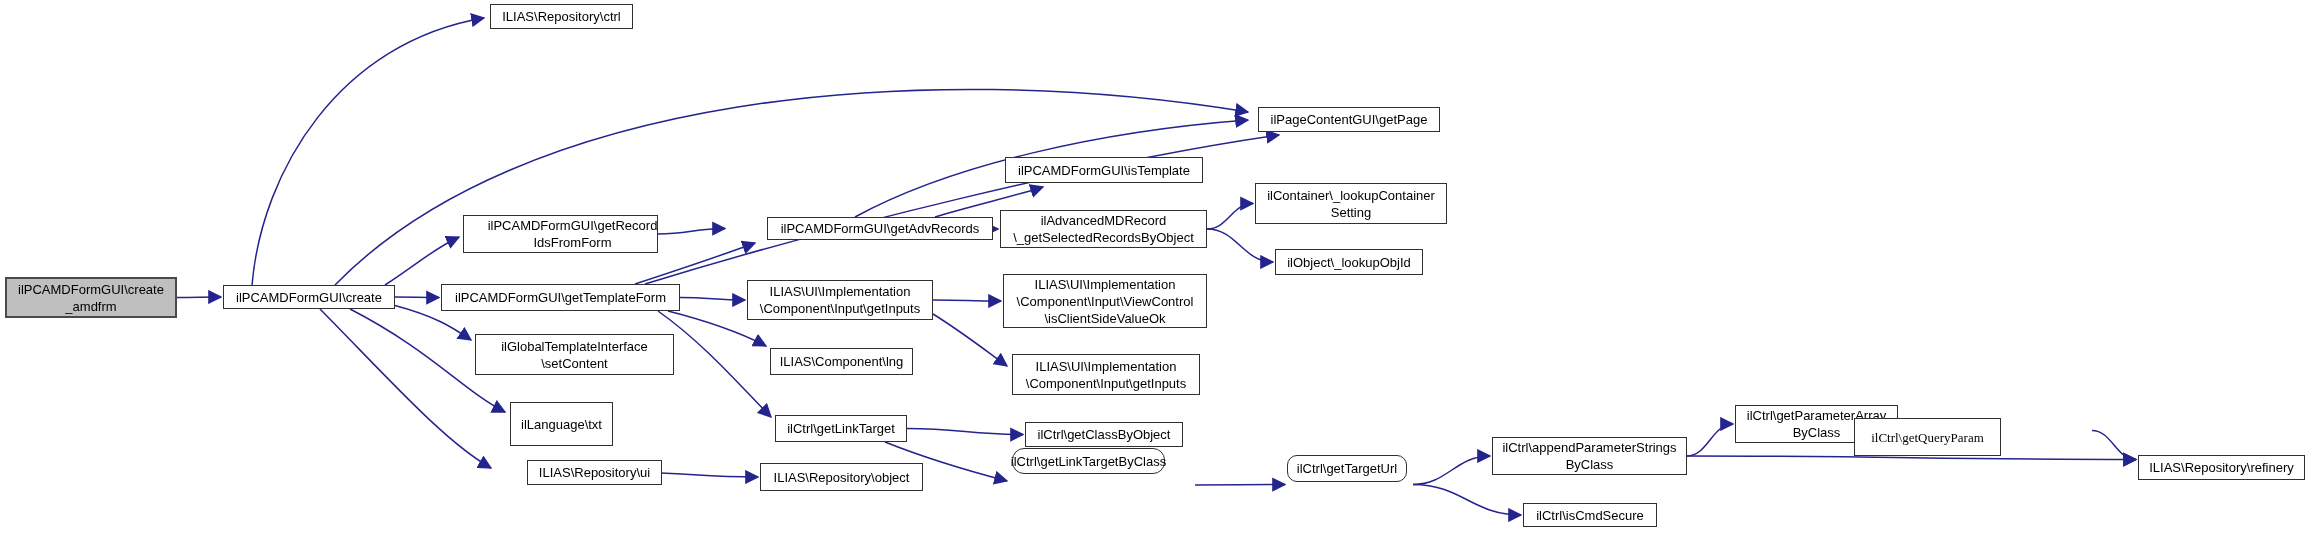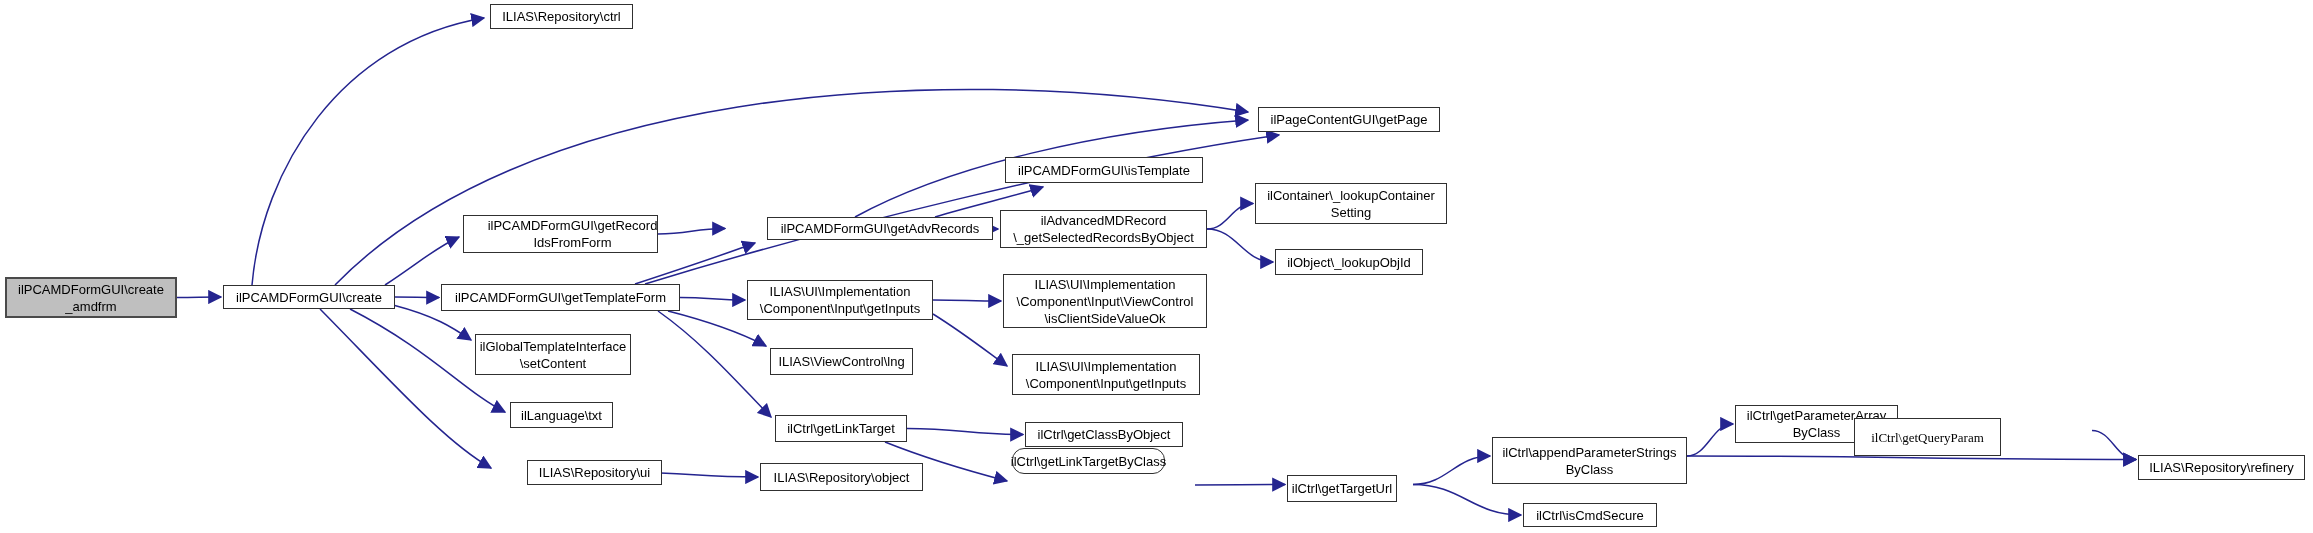--- a/index.html
+++ b/index.html
@@ -89,39 +89,39 @@
       <div class="node" style="left: 490px; top: 4px; width: 143px; height: 25px;">
         <div class="nline">ILIAS\Repository\ctrl</div>
       </div>
       <div class="node" style="left: 463px; top: 215px; width: 195px; height: 38px; padding-left: 24px;">
         <div class="nline">ilPCAMDFormGUI\getRecord</div>
         <div class="nline">IdsFromForm</div>
       </div>
       <div class="node" style="left: 441px; top: 284px; width: 239px; height: 27px;">
         <div class="nline">ilPCAMDFormGUI\getTemplateForm</div>
       </div>
-      <div class="node" style="left: 475px; top: 334px; width: 156px; height: 41px;">
+      <div class="node" style="left: 475px; top: 334px; width: 199px; height: 41px;">
         <div class="nline">ilGlobalTemplateInterface</div>
         <div class="nline">\setContent</div>
       </div>
-      <div class="node" style="left: 510px; top: 402px; width: 103px; height: 26px;">
+      <div class="node" style="left: 510px; top: 402px; width: 103px; height: 44px;">
         <div class="nline">ilLanguage\txt</div>
       </div>
       <div class="node" style="left: 495px; top: 460px; width: 135px; height: 25px; margin-left: 32px;">
         <div class="nline">ILIAS\Repository\ui</div>
       </div>
       <div class="node" style="left: 767px; top: 217px; width: 226px; height: 23px;">
         <div class="nline">ilPCAMDFormGUI\getAdvRecords</div>
       </div>
       <div class="node" style="left: 747px; top: 280px; width: 186px; height: 40px;">
         <div class="nline">ILIAS\UI\Implementation</div>
         <div class="nline">\Component\Input\getInputs</div>
       </div>
       <div class="node" style="left: 770px; top: 348px; width: 143px; height: 27px;">
-        <div class="nline">ILIAS\ViewControl\lng</div>
+        <div class="nline">ILIAS\Component\lng</div>
       </div>
       <div class="node" style="left: 775px; top: 415px; width: 132px; height: 27px;">
         <div class="nline">ilCtrl\getLinkTarget</div>
       </div>
       <div class="node" style="left: 760px; top: 463px; width: 163px; height: 28px;">
         <div class="nline">ILIAS\Repository\object</div>
       </div>
       <div class="node" style="left: 1005px; top: 157px; width: 198px; height: 26px;">
         <div class="nline">ilPCAMDFormGUI\isTemplate</div>
       </div>
@@ -147,24 +147,24 @@
       <div class="node" style="left: 1258px; top: 107px; width: 182px; height: 25px;">
         <div class="nline">ilPageContentGUI\getPage</div>
       </div>
       <div class="node" style="left: 1255px; top: 183px; width: 192px; height: 41px;">
         <div class="nline">ilContainer\_lookupContainer</div>
         <div class="nline">Setting</div>
       </div>
       <div class="node" style="left: 1275px; top: 249px; width: 148px; height: 26px;">
         <div class="nline">ilObject\_lookupObjId</div>
       </div>
-      <div class="node" style="left: 1287px; top: 475px; width: 110px; height: 27px;">
+      <div class="node" style="left: 1287px; top: 455px; width: 120px; height: 27px; border-radius: 10px;">
         <div class="nline">ilCtrl\getTargetUrl</div>
       </div>
-      <div class="node" style="left: 1492px; top: 437px; width: 195px; height: 47px;">
+      <div class="node" style="left: 1492px; top: 437px; width: 195px; height: 38px;">
         <div class="nline">ilCtrl\appendParameterStrings</div>
         <div class="nline">ByClass</div>
       </div>
       <div class="node" style="left: 1523px; top: 503px; width: 134px; height: 24px; align-items: center;">
         <div class="nline">ilCtrl\isCmdSecure</div>
       </div>
       <div class="node" style="left: 1735px; top: 405px; width: 163px; height: 38px;">
         <div class="nline">ilCtrl\getParameterArray</div>
         <div class="nline">ByClass</div>
       </div>

